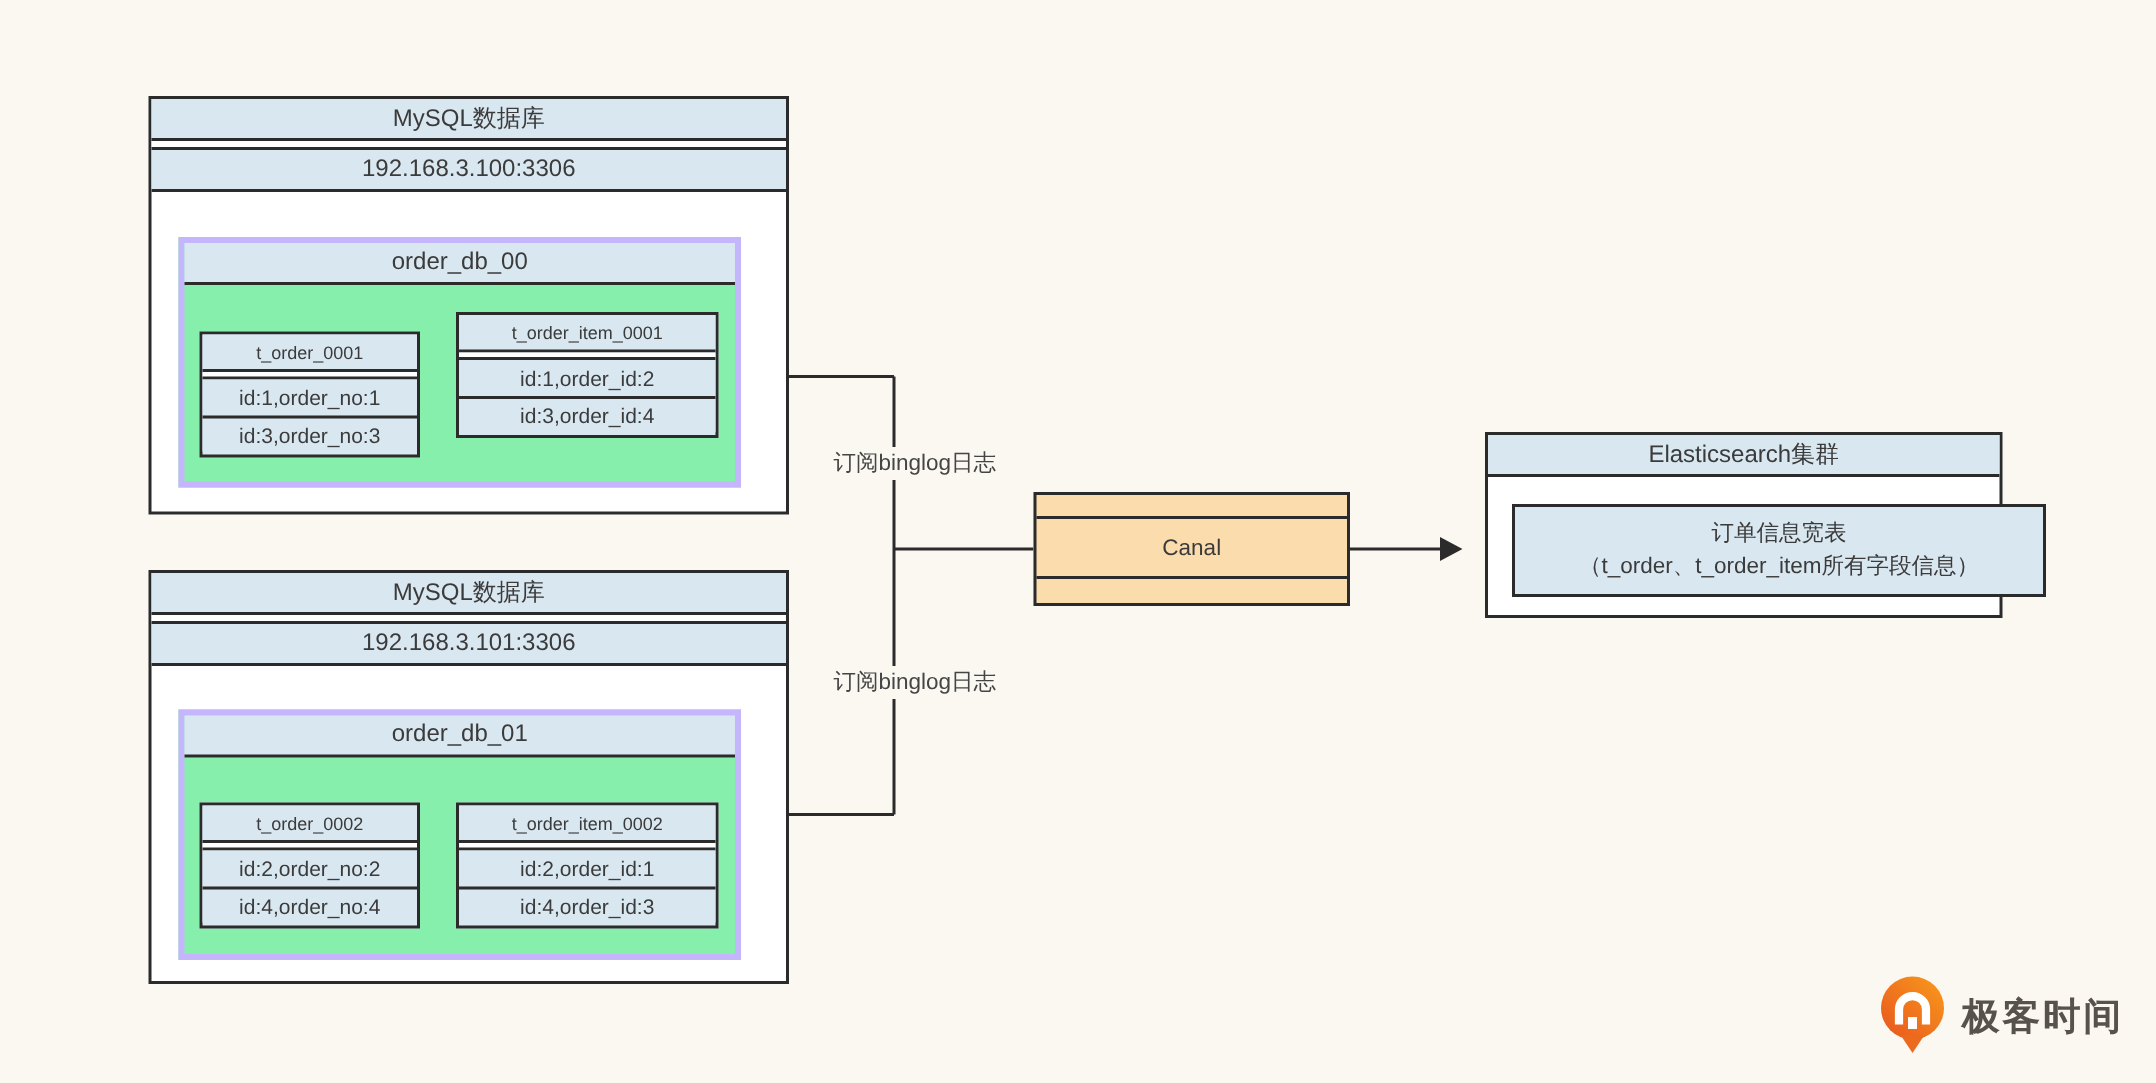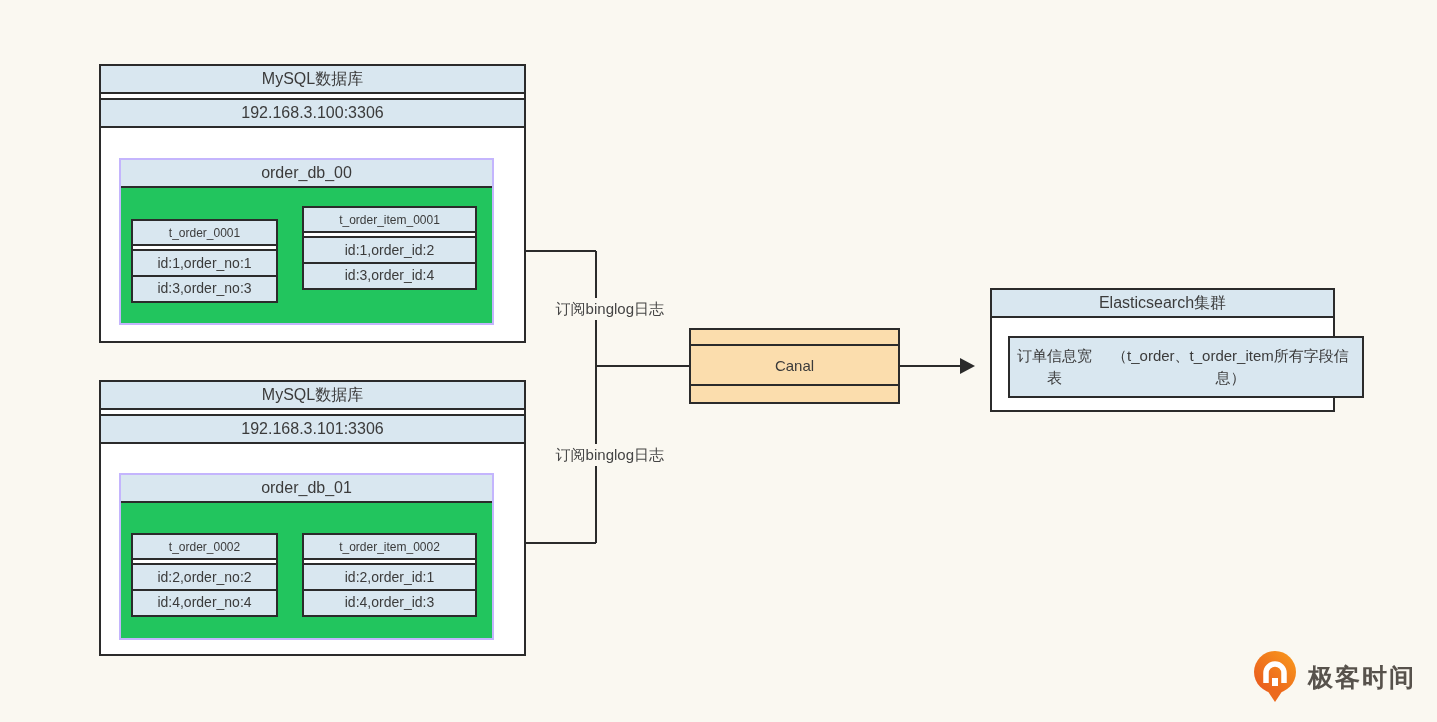--- a/index.html
+++ b/index.html
@@ -31,22 +31,22 @@
   }
   .hgap {
     height: 6px;
     background: #ffffff;
     border-bottom: 2px solid #2b2b2b;
   }
 
   
   .db {
     position: absolute;
-    border: 2px solid #c4b5fd;
-    background: #22c55e;
+    border: 4px solid #c4b5fd;
+    background: #86efac;
   }
   .db-header {
     height: 28px;
     background: #d9e7f0;
     border-bottom: 2px solid #2b2b2b;
     display: flex; align-items: center; justify-content: center;
     font-size: 16px;
   }
 
   
@@ -90,21 +90,21 @@
     display: flex; align-items: center; justify-content: center;
     font-size: 15px;
   }
 
   
   .es-inner {
     position: absolute;
     left: 16px; top: 46px; width: 356px; height: 62px;
     border: 2px solid #2b2b2b;
     background: #d9e7f0;
-    display: flex; flex-direction: row;
+    display: flex; flex-direction: column;
     align-items: center; justify-content: center;
     font-size: 15px; line-height: 22px;
     text-align: center;
   }
 
   
   .edge-label {
     position: absolute;
     left: 530px; width: 134px;
     background: #faf8f1;

